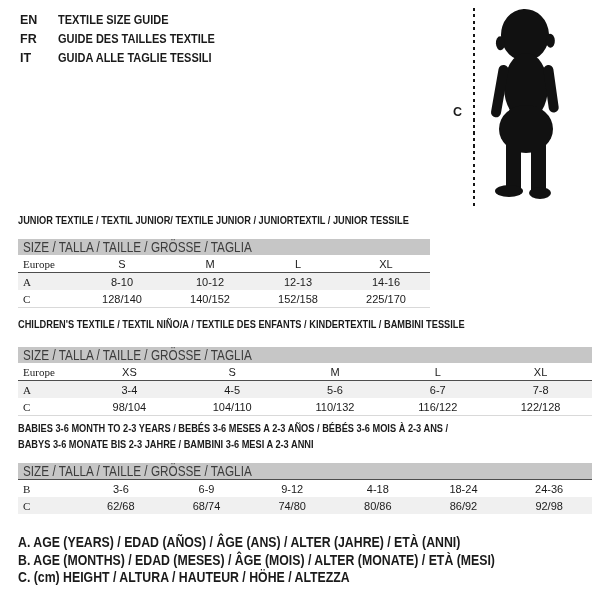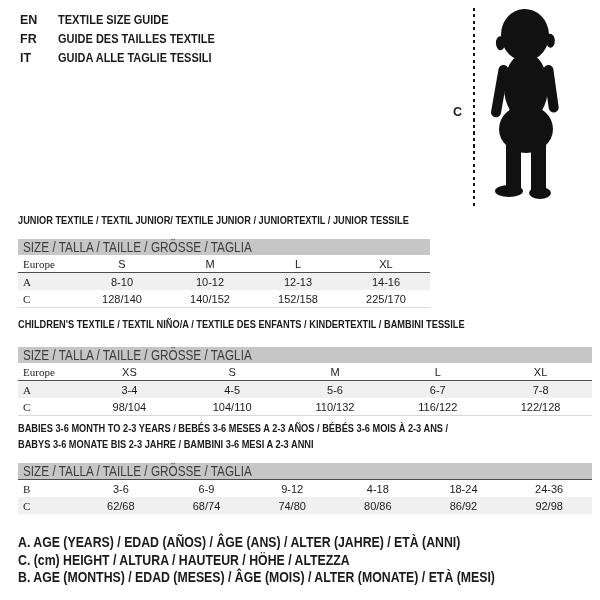--- a/index.html
+++ b/index.html
@@ -176,17 +176,17 @@
             <td>80/86</td>
             <td>86/92</td>
             <td>92/98</td>
           </tr>
         </tbody>
       </table>
   </div>
 
   <div class="abs legend-block">
       <div class="legend-line"><span class="cond">A. AGE (YEARS) / EDAD (AÑOS) / ÂGE (ANS) / ALTER (JAHRE) / ETÀ (ANNI)</span></div>
+      <div class="legend-line"><span class="cond">B. AGE (MONTHS) / EDAD (MESES) / ÂGE (MOIS) / ALTER (MONATE) / ETÀ (MESI)</span></div>
       <div class="legend-line"><span class="cond">C. (cm) HEIGHT / ALTURA / HAUTEUR / HÖHE / ALTEZZA</span></div>
-      <div class="legend-line"><span class="cond">B. AGE (MONTHS) / EDAD (MESES) / ÂGE (MOIS) / ALTER (MONATE) / ETÀ (MESI)</span></div>
     </div>
 
 </div>
 
 </body></html>

